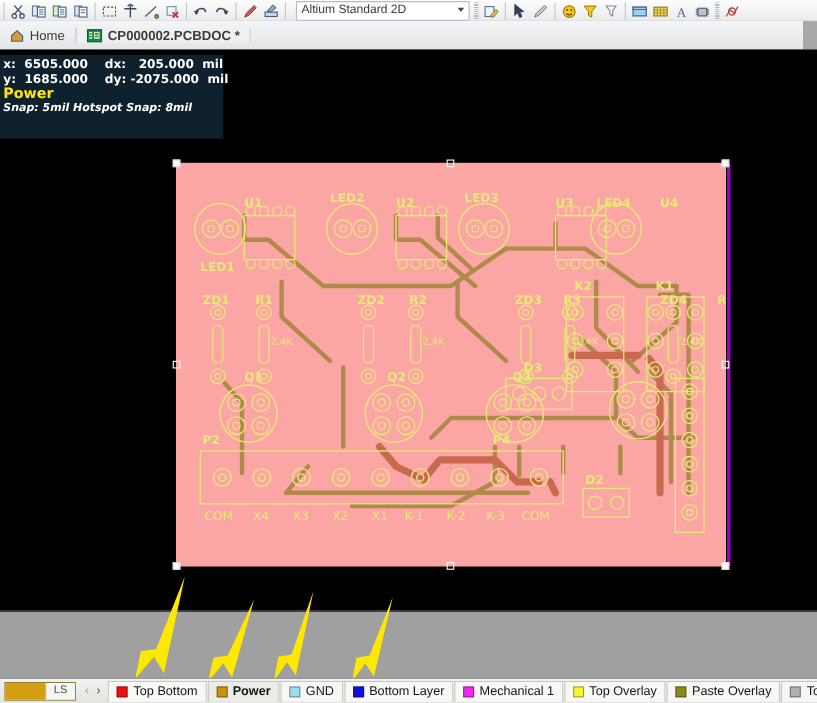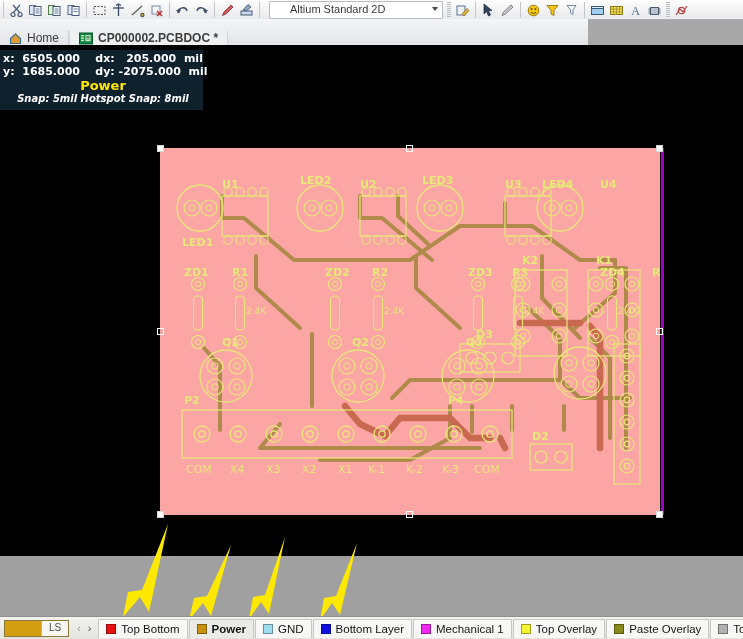--- a/index.html
+++ b/index.html
@@ -22,58 +22,57 @@
   .tb-sep{width:1px;height:16px;background:#c3c7cc;margin:0 3px;flex:none;align-self:center;}
   .tb-btn{
     width:19px;height:18px;flex:none;display:flex;align-items:center;justify-content:center;
     position:relative;
   }
   .tb-btn svg{display:block;}
   .vmode{
     flex:none;width:152px;height:16px;margin-left:6px;margin-right:2px;
     background:#ffffff;border:1px solid #b6bcc3;border-radius:1px;
     font-size:11px;color:#3a3a3a;line-height:14px;
-    padding-left:20px;position:relative;overflow:hidden;white-space:nowrap;
+    padding-left:4px;position:relative;overflow:hidden;white-space:nowrap;
   }
   .vmode .arrow{
     position:absolute;right:4px;top:5px;width:0;height:0;
     border-left:3px solid transparent;border-right:3px solid transparent;border-top:4px solid #4a4a4a;
   }
   .tb-grip{width:4px;height:16px;flex:none;align-self:center;margin:0 2px;
     background:repeating-linear-gradient(to bottom,#b8bcc2 0 1px,transparent 1px 2px);}
 
   
   .tabbar{
-    position:absolute;left:0;top:19px;width:588px;height:26px;
+    position:absolute;left:0;top:19px;width:730px;height:26px;
     background:linear-gradient(#f4f5f7,#e3e5e8);
     border-bottom:1px solid #b4b9bf;
-    display:flex;align-items:flex-end;
+    display:flex;align-items:center;
   }
   .tab{
     display:flex;align-items:center;gap:5px;padding:0 9px;
     font-size:12px;color:#3c3c3c;background:transparent;
     border-right:1px solid #cfd3d8;
   }
   .tab.active{background:#eef0f2;border-left:1px solid #d4d8dc;font-weight:bold;}
   .home-ico{width:13px;height:13px;flex:none;}
   .doc-ico{width:14px;height:13px;flex:none;}
 
   
   .workspace{
     position:absolute;left:0;top:45px;width:743px;height:510px;
     background:#000000;overflow:hidden;
   }
 
   
   .readout{
-    position:absolute;left:0;top:5px;width:203px;height:60px;
+    position:absolute;left:0;top:5px;width:203px;height:76px;
     background:#10212e;
     padding:2px 0 0 3px;box-sizing:border-box;
     font-family:"DejaVu Sans", sans-serif;
-    text-align:center;
   }
   .ro-line{
     font-size:11px;font-weight:bold;color:#ffffff;
     line-height:13px;white-space:pre;letter-spacing:0px;
   }
   .ro-layer{
     font-size:13px;font-weight:bold;color:#ffe800;line-height:15px;
   }
   .ro-snap{
     font-size:10px;font-weight:bold;color:#ffffff;line-height:12px;white-space:pre;font-style:italic;

